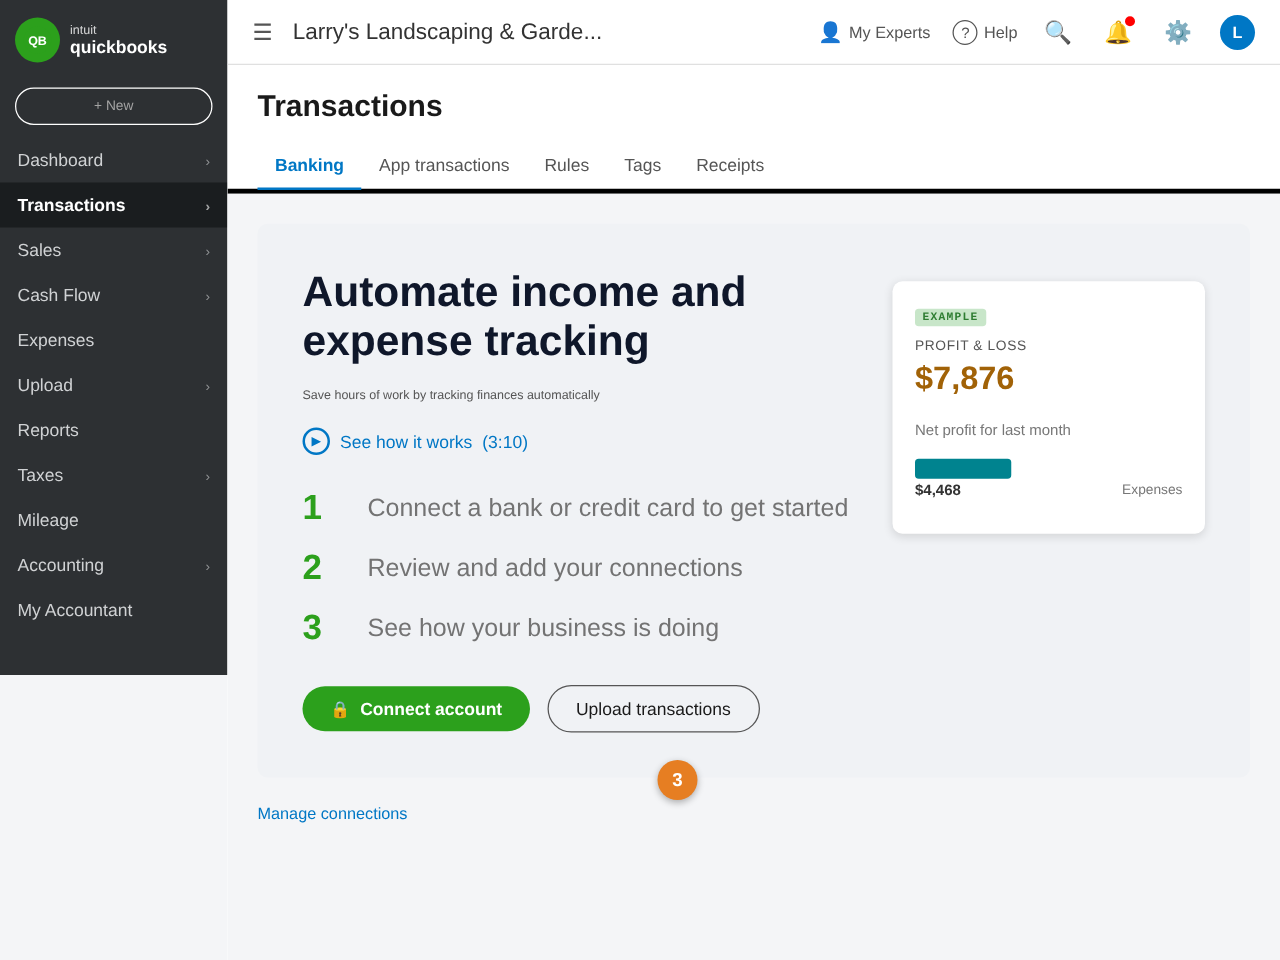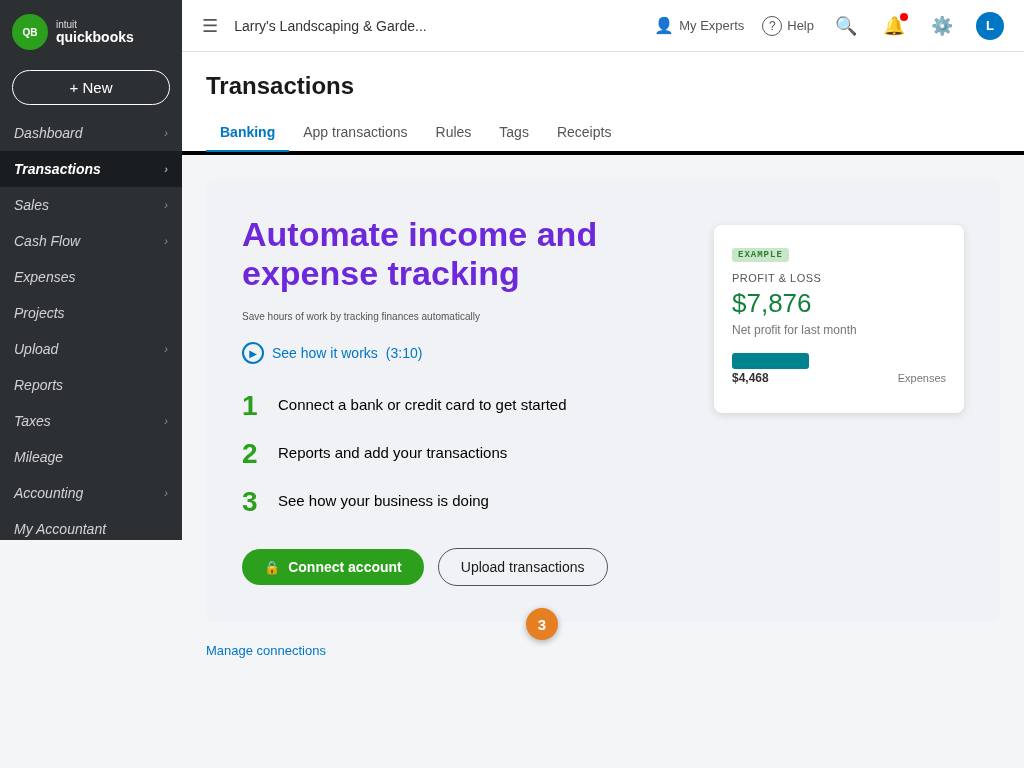--- a/index.html
+++ b/index.html
@@ -44,45 +44,44 @@
     .qb-logo-text span {
       display: block;
       font-size: 10px;
       font-weight: 400;
       opacity: 0.8;
     }
     .new-btn {
       margin: 6px 12px 10px;
       background: transparent;
       border: 1.5px solid #fff;
-      color: #ffffff;
+      color: #a3a3a3;
       border-radius: 20px;
       padding: 8px 0;
-      font-size: 15px;
+      font-size: 11px;
       font-weight: 500;
       cursor: pointer;
       display: flex;
       align-items: center;
       justify-content: center;
       gap: 6px;
       width: calc(100% - 24px);
     }
 
     .sidebar-nav { flex: 1; overflow-y: auto; }
     .nav-item {
       display: flex;
-      align-items: center;
+      align-items: flex-end;
       justify-content: space-between;
       padding: 10px 14px;
       color: #d0d2d4;
       font-size: 14px;
       cursor: pointer;
       user-select: none;
       transition: background 0.15s;
-      font-style: italic;
     }
     .nav-item.active { background: #1a1d1f; color: #fff; font-weight: 600; }
     .nav-item .chevron { font-size: 11px; opacity: 0.6; }
 
     
     #main {
       flex: 1;
       display: flex;
       flex-direction: column;
       background: #fff;
@@ -94,21 +93,21 @@
     #topbar {
       display: flex;
       align-items: center;
       padding: 0 20px;
       height: 52px;
       border-bottom: 1px solid #e0e0e0;
       gap: 16px;
       flex-shrink: 0;
     }
     .topbar-menu-icon { font-size: 18px; color: #555; cursor: pointer; }
-    .topbar-company { font-size: 14px; color: #333; flex: 1; }
+    .topbar-company { font-size: 18px; color: #333; flex: 1; }
     .topbar-actions { display: flex; align-items: center; gap: 18px; }
     .topbar-action-item {
       display: flex;
       align-items: center;
       gap: 5px;
       font-size: 13px;
       color: #555;
       cursor: pointer;
     }
     .topbar-icon-circle {
@@ -176,21 +175,21 @@
       display: flex;
       gap: 24px;
       position: relative;
       min-height: 420px;
     }
 
     .promo-left { flex: 1; }
     .promo-heading {
       font-size: 34px;
       font-weight: 800;
-      color: #6d28d9;
+      color: #0f172a;
       line-height: 1.15;
       margin-bottom: 18px;
       max-width: 400px;
     }
     .promo-subtitle {
       font-size: 10px;
       color: #555;
       margin-bottom: 20px;
     }
     .promo-video-link {
@@ -217,23 +216,24 @@
       gap: 14px;
     }
     .step-num {
       font-size: 28px;
       font-weight: 700;
       color: #2CA01C;
       line-height: 1;
       min-width: 22px;
     }
     .step-text {
-      font-size: 15px;
-      color: #000000;
+      font-size: 20px;
+      color: #737373;
       padding-top: 4px;
+      margin-left: 16px;
     }
 
     .promo-buttons {
       display: flex;
       gap: 14px;
       align-items: center;
     }
     .btn-connect {
       background: #2CA01C;
       color: #fff;
@@ -282,23 +282,23 @@
     }
     .card-label {
       font-size: 11px;
       color: #555;
       margin-bottom: 4px;
       text-transform: uppercase;
       letter-spacing: 0.5px;
     }
     .card-amount {
       font-size: 26px;
-      font-weight: 400;
-      color: #15803d;
-      margin-bottom: 4px;
+      font-weight: 700;
+      color: #a16207;
+      margin-bottom: 19px;
     }
     .card-subtitle {
       font-size: 12px;
       color: #777;
       margin-bottom: 16px;
     }
     .bar-row { margin-bottom: 10px; }
     .bar-label-row {
       display: flex;
       justify-content: space-between;
@@ -369,23 +369,20 @@
     <div class="nav-item">
       <span>Sales</span>
       <span class="chevron">›</span>
     </div>
     <div class="nav-item">
       <span>Cash Flow</span>
       <span class="chevron">›</span>
     </div>
     <div class="nav-item">
       <span>Expenses</span>
-    </div>
-    <div class="nav-item">
-      <span>Projects</span>
     </div>
     <div class="nav-item">
       <span>Upload</span>
       <span class="chevron">›</span>
     </div>
     <div class="nav-item">
       <span>Reports</span>
     </div>
     <div class="nav-item">
       <span>Taxes</span>
@@ -454,21 +451,21 @@
           <span>See how it works</span>
           <span>(3:10)</span>
         </div>
         <div class="steps">
           <div class="step">
             <span class="step-num">1</span>
             <span class="step-text">Connect a bank or credit card to get started</span>
           </div>
           <div class="step">
             <span class="step-num">2</span>
-            <span class="step-text">Reports and add your transactions</span>
+            <span class="step-text">Review and add your connections</span>
           </div>
           <div class="step">
             <span class="step-num">3</span>
             <span class="step-text">See how your business is doing</span>
           </div>
         </div>
         <div class="promo-buttons">
           <button class="btn-connect">
             <span class="lock-icon">🔒</span>
             <span>Connect account</span>

